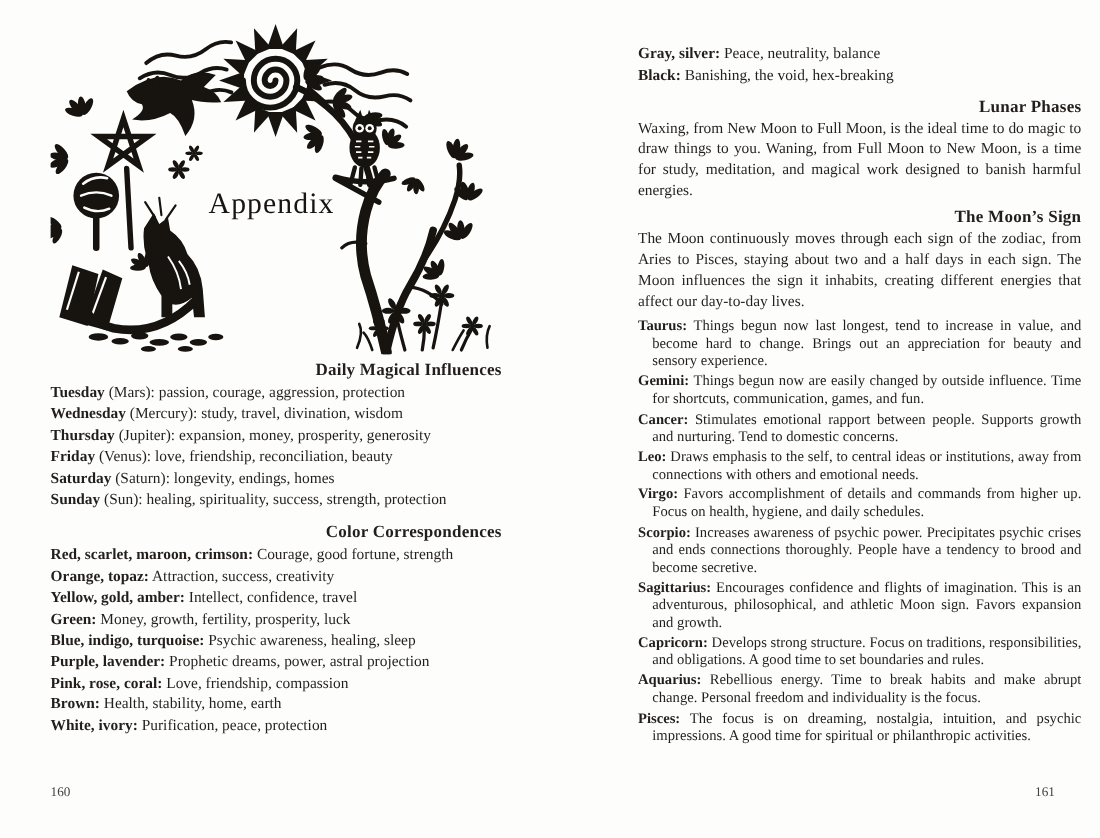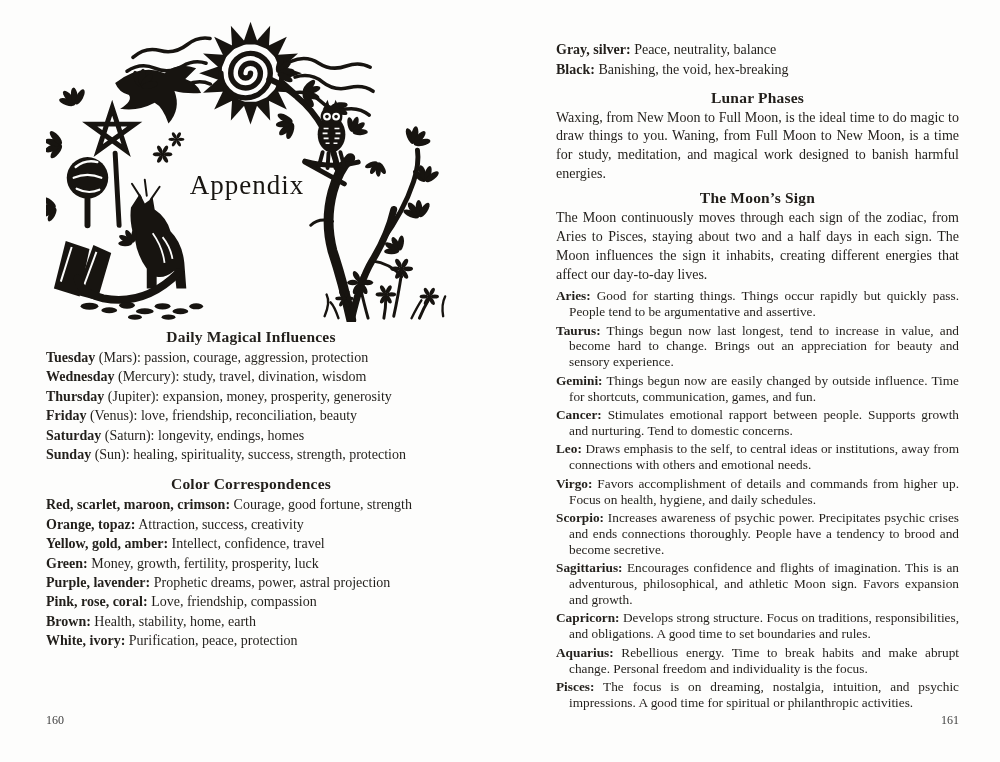--- a/index.html
+++ b/index.html
@@ -1,27 +1,27 @@
 <!DOCTYPE html>
 <html><head>
 <meta charset="utf-8">
 <style>
   html,body{margin:0;padding:0;}
   body{width:1000px;height:762px;background:#e8e8e8;font-family:"Liberation Serif","DejaVu Serif",serif;}
   .spread{position:relative;width:1000px;height:762px;background:#fdfdfc;overflow:hidden;color:#221f1b;}
   .page{position:absolute;top:0;}
   .page-left{left:46px;width:410px;}
-  .page-right{left:556px;width:403px;}
+  .page-right{left:580px;width:403px;}
 
   
   .illustration{position:relative;height:310px;margin-top:12px;}
   .illustration svg{display:block;width:100%;height:100%;}
   .appendix-title{position:absolute;left:49%;top:158px;transform:translateX(-50%);
     margin:0;font-size:27px;font-weight:400;letter-spacing:1px;color:#181511;white-space:nowrap;text-align:right;}
-  h2.heading{margin:6px 0 2px;font-size:15.5px;font-weight:700;text-align:center;letter-spacing:.2px;}
+  h2.heading{margin:6px 0 2px;font-size:15.5px;font-weight:700;text-align:right;letter-spacing:.2px;}
   h2.colors-heading{margin-top:11px;}
   .intro{margin:2px 0 8px;font-size:14px;line-height:19.4px;}
   .list-loose p{margin:0;font-size:14px;line-height:19.4px;}
   .list-loose b{font-weight:700;}
 
   
   .colors-cont{margin-top:40px;}
   .colors-cont p{margin:0;font-size:14px;line-height:19.8px;padding-left:14px;text-indent:-14px;}
   h2.rp{margin:9px 0 2px;}
   h2.moonsign{margin:6px 0 2px;}
@@ -225,20 +225,21 @@
     <div class="list-loose">
 
         <p><b>Red, scarlet, maroon, crimson:</b><span> Courage, good fortune, strength</span></p>
 
         <p><b>Orange, topaz:</b><span> Attraction, success, creativity</span></p>
 
         <p><b>Yellow, gold, amber:</b><span> Intellect, confidence, travel</span></p>
 
         <p><b>Green:</b><span> Money, growth, fertility, prosperity, luck</span></p>
 
+        <p><b>Blue, indigo, turquoise:</b><span> Psychic awareness, healing, sleep</span></p>
 
         <p><b>Purple, lavender:</b><span> Prophetic dreams, power, astral projection</span></p>
 
         <p><b>Pink, rose, coral:</b><span> Love, friendship, compassion</span></p>
 
         <p><b>Brown:</b><span> Health, stability, home, earth</span></p>
 
         <p><b>White, ivory:</b><span> Purification, peace, protection</span></p>
       </div>
   </section>
@@ -253,21 +254,20 @@
       </div>
 
     <h2 class="heading rp">Lunar Phases</h2>
     <p class="bodypara">Waxing, from New Moon to Full Moon, is the ideal time to do magic to draw things to you. Waning, from Full Moon to New Moon, is a time for study, meditation, and magical work designed to banish harmful energies.</p>
 
     <h2 class="heading moonsign">The Moon’s Sign</h2>
     <p class="bodypara">The Moon continuously moves through each sign of the zodiac, from Aries to Pisces, staying about two and a half days in each sign. The Moon influences the sign it inhabits, creating different energies that affect our day-to-day lives.</p>
 
     <div class="zodiac-list">
 
-        <p><b>Aries:</b><span> Good for starting things. Things occur rapidly but quickly pass. People tend to be argumentative and assertive.</span></p>
 
         <p><b>Taurus:</b><span> Things begun now last longest, tend to increase in value, and become hard to change. Brings out an appreciation for beauty and sensory experience.</span></p>
 
         <p><b>Gemini:</b><span> Things begun now are easily changed by outside influence. Time for shortcuts, communication, games, and fun.</span></p>
 
         <p><b>Cancer:</b><span> Stimulates emotional rapport between people. Supports growth and nurturing. Tend to domestic concerns.</span></p>
 
         <p><b>Leo:</b><span> Draws emphasis to the self, to central ideas or institutions, away from connections with others and emotional needs.</span></p>
 
         <p><b>Virgo:</b><span> Favors accomplishment of details and commands from higher up. Focus on health, hygiene, and daily schedules.</span></p>

